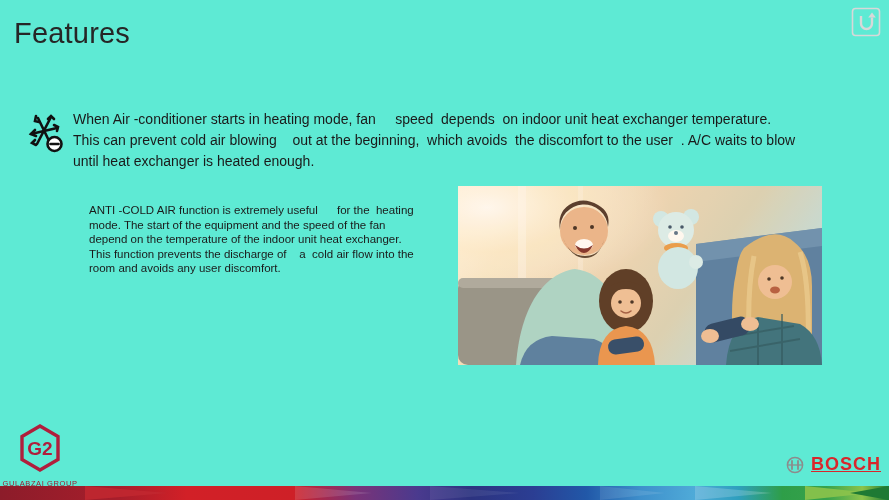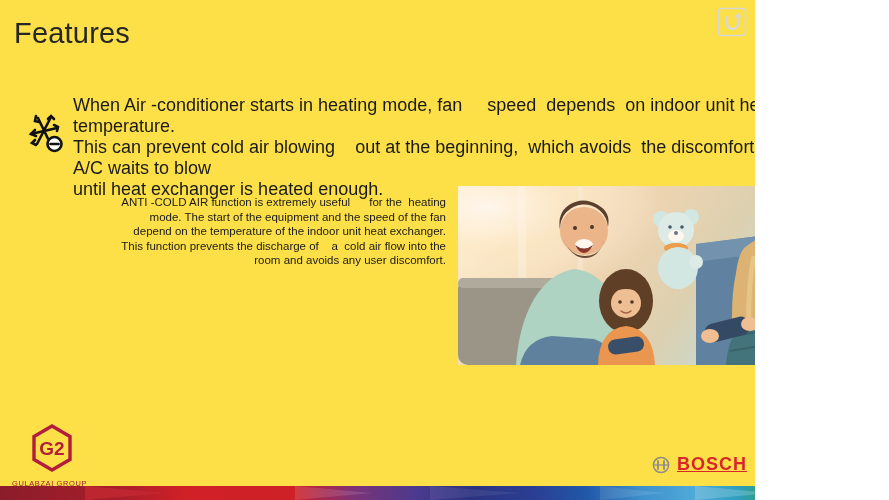--- a/index.html
+++ b/index.html
@@ -1,46 +1,46 @@
 <!DOCTYPE html>
 <html><head>
 <meta charset="utf-8">
 <style>
   html,body{margin:0;padding:0;background:#fff;}
   .slide{
-    position:relative;width:755px;height:500px;background:#fde047;overflow:hidden;
+    position:relative;width:889px;height:500px;background:#5eead4;overflow:hidden;
     font-family:"Liberation Sans","DejaVu Sans",sans-serif;
   }
   .title{
     position:absolute;left:14px;top:17px;margin:0;
     font-size:29px;font-weight:400;color:#262626;letter-spacing:.2px;
   }
   .subtitle{
     position:absolute;left:14px;top:50px;margin:0;
     font-size:24px;font-weight:400;color:#2E74B5;word-spacing:4px;letter-spacing:.2px;
   }
   .topright-icon{
     position:absolute;right:8px;top:7px;width:30px;height:30px;cursor:pointer;
   }
   .snowflake-icon{
     position:absolute;left:27px;top:113px;width:38px;height:42px;
   }
   .para-main{
-    position:absolute;left:73px;top:95px;width:812px;margin:0;
-    font-size:18px;line-height:21px;color:#1a1a1a;white-space:pre-wrap;
+    position:absolute;left:73px;top:109px;width:812px;margin:0;
+    font-size:14px;line-height:21px;color:#1a1a1a;white-space:pre-wrap;
   }
   .para-sec{
-    position:absolute;left:73px;top:187px;width:365px;margin:8px;
-    font-size:11.5px;line-height:14.6px;color:#1a1a1a;white-space:pre-wrap;text-align:right;
+    position:absolute;left:73px;top:187px;width:365px;margin:16px;
+    font-size:11.5px;line-height:14.6px;color:#1a1a1a;white-space:pre-wrap;
   }
   .photo{
     position:absolute;left:458px;top:186px;width:364px;height:179px;overflow:hidden;
   }
   .photo svg{display:block;}
-  .gulabzai{position:absolute;left:12px;top:424px;width:80px;text-align:left;}
+  .gulabzai{position:absolute;left:0;top:424px;width:80px;text-align:center;}
   .gulabzai-mark{display:block;margin:0 auto;}
   .gulabzai-text{
     display:block;margin-top:7px;font-size:7.5px;letter-spacing:.6px;
     color:#9C1B30;font-weight:400;white-space:nowrap;
   }
   .bosch{position:absolute;right:8px;top:454px;display:flex;align-items:center;gap:7px;}
   .bosch-text{font-size:18px;font-weight:bold;color:#D9262B;letter-spacing:1px;text-decoration:underline;}
   .strip{position:absolute;left:0;bottom:0;width:889px;height:14px;}
 </style>
 </head>

